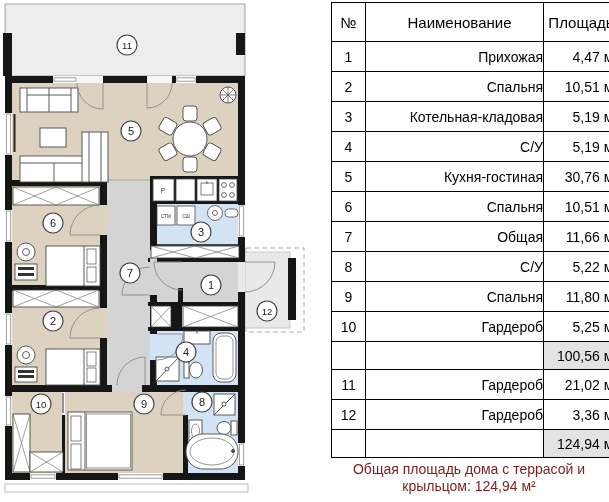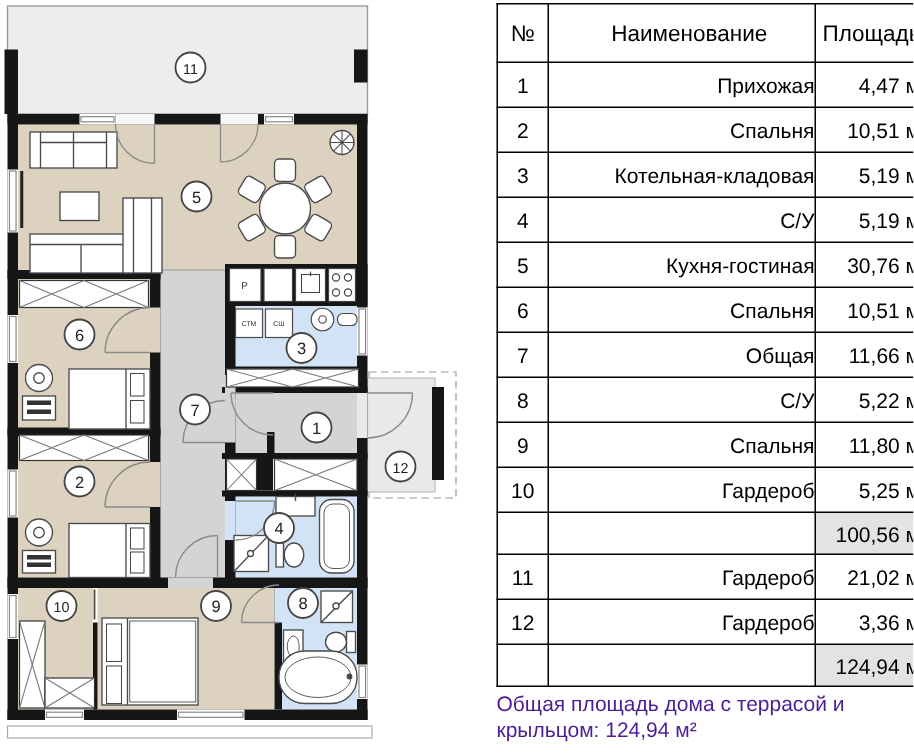--- a/index.html
+++ b/index.html
@@ -14,22 +14,22 @@
   .area-table{position:absolute;left:331px;top:2px;border-collapse:collapse;
               table-layout:fixed;width:276px;font-size:14px;color:#000;}
   .area-table td,.area-table th{border:1px solid #000;padding:0;overflow:hidden;white-space:nowrap;}
   .area-table th{height:38px;font-weight:normal;font-size:15px;text-align:center;}
   .area-table tr.r td{height:29px;}
   .area-table tr.s td{height:27px;}
   .c-num{width:33px;text-align:center;}
   .c-name{width:167px;text-align:right;padding-left:10px !important;}
   .c-area{width:74px;text-align:right;padding-right:6px !important;}
   tr.s .c-area{background:#e3e3e3;}
-  .total-note{position:absolute;left:331px;top:461px;width:276px;text-align:left;
-              font-size:14px;line-height:17px;color:#4c1d95;}
+  .total-note{position:absolute;left:331px;top:461px;width:276px;text-align:center;
+              font-size:14px;line-height:17px;color:#7f1d1d;}
 </style>
 </head>
 <body>
 
 <div class="stage">
 
   <svg class="plan-svg" width="330" height="502" viewBox="0 0 330 502">
 
     <g>
       <rect x="5" y="4" width="240" height="72" stroke="#999" stroke-width="0.9" fill="#ededed"></rect>

